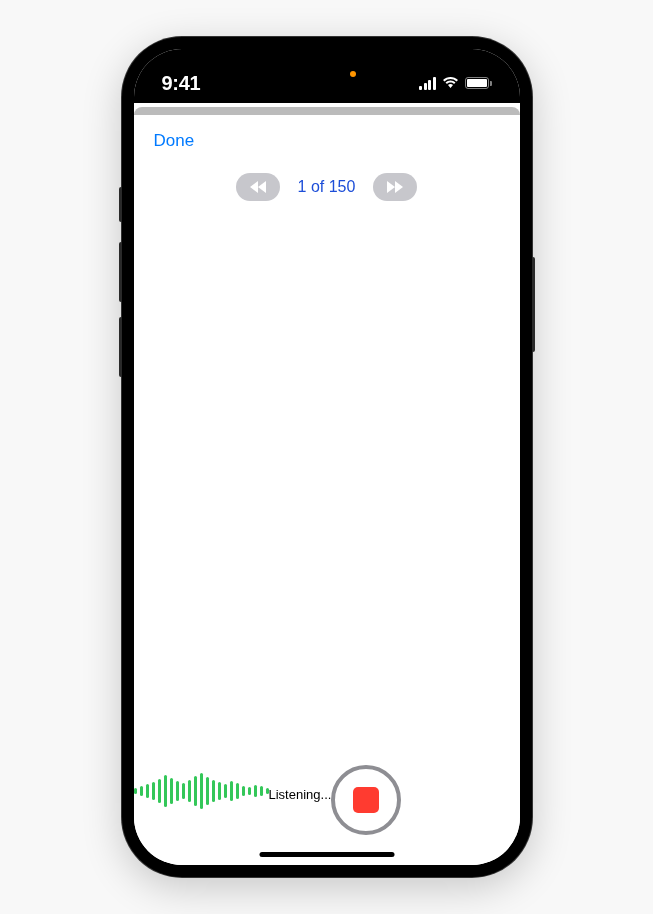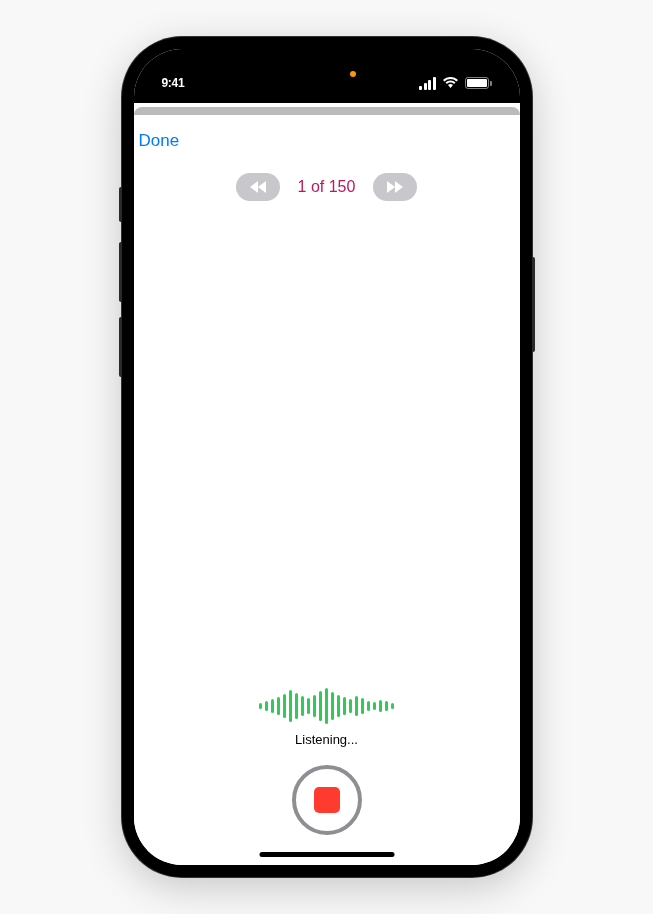--- a/index.html
+++ b/index.html
@@ -93,21 +93,21 @@
       height: 54px;
       display: flex;
       align-items: center;
       justify-content: space-between;
       padding: 14px 28px 0;
       background: #000;
       color: #fff;
     }
     
     .status-time {
-      font-size: 12px;
+      font-size: 20px;
       font-weight: 600;
       letter-spacing: -0.3px;
     }
     
     .status-dots {
       position: absolute;
       left: 56%;
       top: 22px;
       display: flex;
       gap: 4px;
@@ -182,21 +182,21 @@
     
     .sheet-handle-area {
       background: #bbb;
       height: 8px;
       border-radius: 12px 12px 0 0;
       margin-top: 4px;
     }
     
     .content {
       background: #fff;
-      padding: 16px 5px 0;
+      padding: 16px 20px 0;
       height: calc(100% - 66px);
       position: relative;
     }
     
     .done-button {
       color: #007aff;
       font-size: 17px;
       font-weight: 400;
       background: none;
       border: none;
@@ -232,41 +232,41 @@
       cursor: pointer;
       padding: 0;
     }
     
     .nav-button svg {
       width: 20px;
       height: 14px;
     }
     
     .page-counter {
-      color: #be185d;
+      color: #1d4ed8;
       font-size: 16px;
       font-weight: 500;
     }
     
     .phrase-text {
       font-size: 26px;
       font-weight: 800;
       line-height: 1.2;
       margin-top: 115px;
       letter-spacing: -0.5px;
       padding: 0 4px;
     }
     
     .recording-area {
       position: absolute;
       bottom: 30px;
       left: 0;
       right: 0;
       display: flex;
-      flex-direction: column;
+      flex-direction: row;
       align-items: center;
     }
     
     .waveform {
       display: flex;
       align-items: center;
       gap: 3px;
       height: 40px;
     }
     

